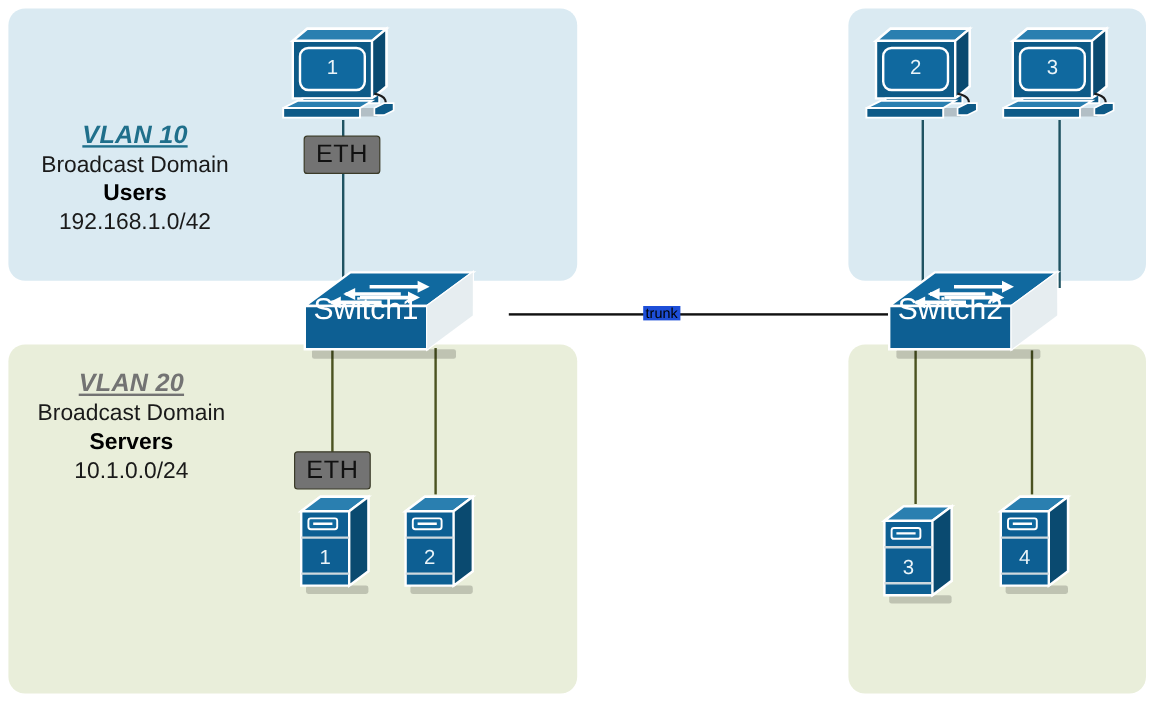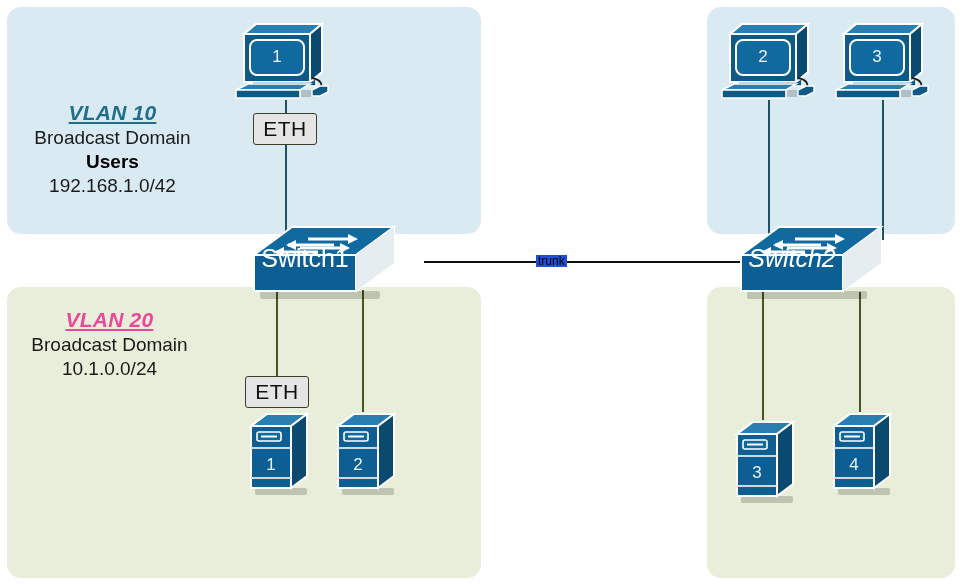--- a/index.html
+++ b/index.html
@@ -34,21 +34,21 @@
     color: #000000;
   }
   .vlan-title {
     font-weight: bold;
     font-style: italic;
     font-size: 21px;
     text-decoration: underline;
     letter-spacing: 0.2px;
   }
   .vlan-title.blue  { color: #1f6f8b; }
-  .vlan-title.green { color: #ec4899; }
+  .vlan-title.green { color: #737373; }
   .vlan-sub {
     font-size: 19px;
     color: #1a1a1a;
   }
   .vlan-role {
     font-size: 19px;
     font-weight: bold;
     color: #000000;
   }
   .vlan-net {
@@ -69,21 +69,21 @@
     font-size: 12px;
     color: #000000;
     background: #1d4ed8;
     padding: 0 2px;
     line-height: 1;
   }
 
   
   .eth-tag {
     position: absolute;
-    background: #e5e5e5;
+    background: #737373;
     border: 1.6px solid #3b3b28;
     border-radius: 3px;
     font-size: 21px;
     color: #111111;
     text-align: center;
     line-height: 1;
     padding: 4px 7px 5px 7px;
     box-sizing: border-box;
     letter-spacing: 0.5px;
   }
@@ -124,20 +124,21 @@
   <div class="vlan-text" style="left:10px; top:100px; width:205px;">
     <div class="vlan-title blue">VLAN 10</div>
     <div class="vlan-sub">Broadcast Domain</div>
     <div class="vlan-role">Users</div>
     <div class="vlan-net">192.168.1.0/42</div>
   </div>
 
   <div class="vlan-text" style="left:7px; top:307px; width:205px;">
     <div class="vlan-title green">VLAN 20</div>
     <div class="vlan-sub">Broadcast Domain</div>
+    <div class="vlan-role">Servers</div>
     <div class="vlan-net">10.1.0.0/24</div>
   </div>
 
   <div class="link" style="left:285px; top:100px; width:2px; height:18px;"></div>
   <div class="link" style="left:285px; top:142px; width:2px; height:100px;"></div>
 
   <div class="link link-green" style="left:276px; top:290px; width:2px; height:88px;"></div>
 
   <div class="link link-green" style="left:362px; top:290px; width:2px; height:122px;"></div>
 
@@ -237,21 +238,21 @@
       <g fill="#ffffff">
         <polygon points="112,18 102,13 102,23"></polygon>
         <polygon points="40,24 50,19 50,29"></polygon>
         <polygon points="104,27 94,22 94,32"></polygon>
         <polygon points="28,31 38,26 38,36"></polygon>
       </g>
     </svg>
     <div class="node-label" style="left:8px; top:25px; width:102px;">Switch1</div>
   </div>
 
-  <div class="icon" style="left:733px; top:221px;font-style:italic;">
+  <div class="icon" style="left:733px; top:221px;">
     <svg width="160" height="82" viewBox="0 0 160 82">
       <g opacity="0.18" fill="#000000">
           <rect x="14" y="70" width="120" height="8" rx="2"></rect>
         </g>
       <polygon points="8,34 46,6 148,6 110,34" fill="#10699f" stroke="#ffffff" stroke-width="2"></polygon>
       <polygon points="8,34 110,34 110,70 8,70" fill="#0d5f93" stroke="#ffffff" stroke-width="2"></polygon>
       <polygon points="110,34 148,6 148,42 110,70" fill="#ffffff" stroke="#ffffff" stroke-width="2"></polygon>
       <polygon points="110,34 148,6 148,42 110,70" fill="#0a4a70" opacity="0.1"></polygon>
       <g stroke="#ffffff" stroke-width="3" fill="none" stroke-linecap="butt">
         <line x1="62" y1="18" x2="108" y2="18"></line>

